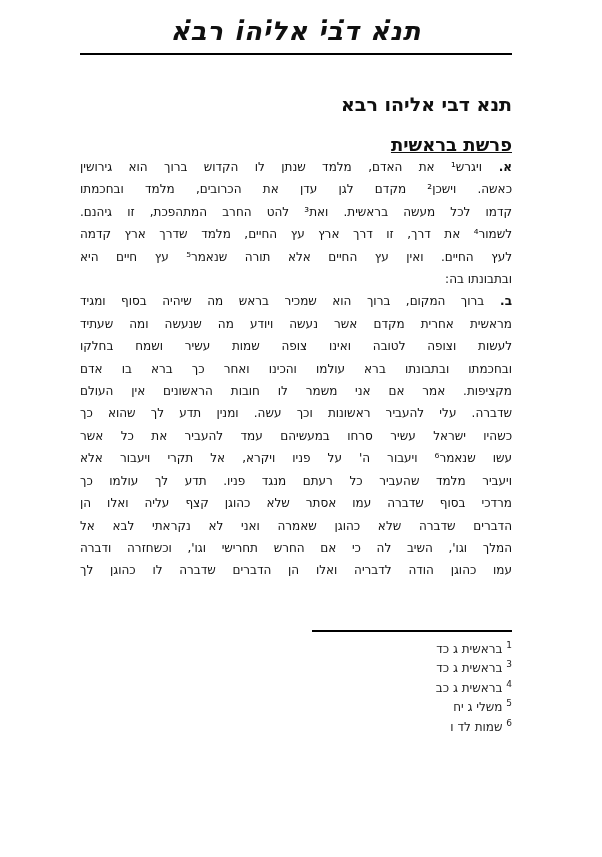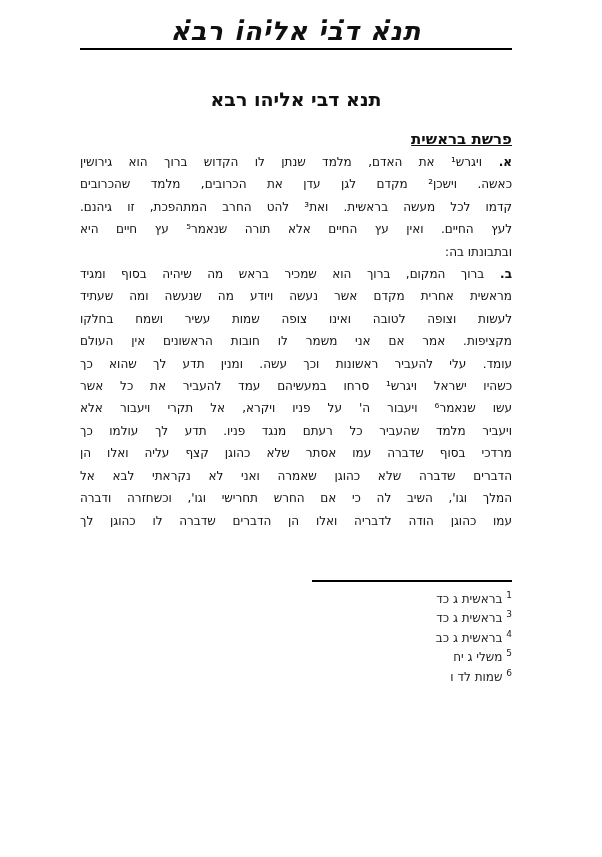--- a/index.html
+++ b/index.html
@@ -17,40 +17,40 @@
   }
   .running-head {
     text-align:center;
     font-family:"DejaVu Serif","DejaVu Sans",sans-serif;
     font-style:italic;
     font-weight:bold;
     font-size:26px;
     line-height:34px;
     letter-spacing:1px;
     border-bottom:2px solid #000;
+    padding-bottom:5px;
   }
   .book-title {
-    text-align:center;
     font-weight:bold;
     font-size:19px;
     line-height:24px;
     margin-top:37px;
   }
   .chapter-heading {
     text-align:center;
     font-weight:bold;
     font-size:18px;
     line-height:23px;
     text-decoration:underline;
     margin-top:25px;
   }
   .section-heading {
     text-align:right;
     font-weight:bold;
-    font-size:15px;
+    font-size:18px;
     line-height:23px;
     text-decoration:underline;
     margin-top:17px;
   }
   .body-text {
     font-size:12px;
     line-height:22.4px;
     margin-top:0;
   }
   .line {
@@ -82,30 +82,32 @@
 
   <div class="running-head">תנ̇א ד̇ב̇י אל̇יה̇ו רב̇א</div>
 
   <div class="book-title">תנא דבי אליהו רבא</div>
 
 
   <div class="section-heading">פרשת בראשית</div>
 
   <div class="body-text">
       <div class="line"><span class="marker">א. </span>ויגרש¹ את האדם, מלמד שנתן לו הקדוש ברוך הוא גירושין</div>
-      <div class="line">כאשה. וישכן² מקדם לגן עדן את הכרובים, מלמד שהכרובים</div>
+      <div class="line">כאשה. וישכן² מקדם לגן עדן את הכרובים, מלמד ובחכמתו</div>
       <div class="line">קדמו לכל מעשה בראשית. ואת³ להט החרב המתהפכת, זו גיהנם.</div>
+      <div class="line">לשמור⁴ את דרך, זו דרך ארץ עץ החיים, מלמד שדרך ארץ קדמה</div>
       <div class="line">לעץ החיים. ואין עץ החיים אלא תורה שנאמר⁵ עץ חיים היא</div>
       <div class="line endline">ובתבונתו בה:</div>
       <div class="line"><span class="marker">ב. </span>ברוך המקום, ברוך הוא שמכיר בראש מה שיהיה בסוף ומגיד</div>
       <div class="line">מראשית אחרית מקדם אשר נעשה ויודע מה שנעשה ומה שעתיד</div>
       <div class="line">לעשות וצופה לטובה ואינו צופה שמות עשיר ושמח בחלקו</div>
+      <div class="line">ובחכמתו ובתבונתו ברא עולמו והכינו ואחר כך ברא בו אדם</div>
       <div class="line">מקציפות. אמר אם אני משמר לו חובות הראשונים אין העולם</div>
-      <div class="line">עומד. עלי להעביר ראשונות וכך עשה. ומנין תדע לך שהוא כך</div>
-      <div class="line">כשהיו ישראל ויגרש¹ סרחו במעשיהם עמד להעביר את כל אשר</div>
+      <div class="line">שדברה. עלי להעביר ראשונות וכך עשה. ומנין תדע לך שהוא כך</div>
+      <div class="line">כשהיו ישראל עשיר סרחו במעשיהם עמד להעביר את כל אשר</div>
       <div class="line">עשו שנאמר⁶ ויעבור ה' על פניו ויקרא, אל תקרי ויעבור אלא</div>
       <div class="line">ויעביר מלמד שהעביר כל רעתם מנגד פניו. תדע לך עולמו כך</div>
       <div class="line">מרדכי בסוף שדברה עמו אסתר שלא כהוגן קצף עליה ואלו הן</div>
       <div class="line">הדברים שדברה שלא כהוגן שאמרה ואני לא נקראתי לבא אל</div>
       <div class="line">המלך וגו', השיב לה כי אם החרש תחרישי וגו', וכשחזרה ודברה</div>
       <div class="line">עמו כהוגן הודה לדבריה ואלו הן הדברים שדברה לו כהוגן לך</div>
     </div>
 
   <div class="fn-sep"></div>
 

